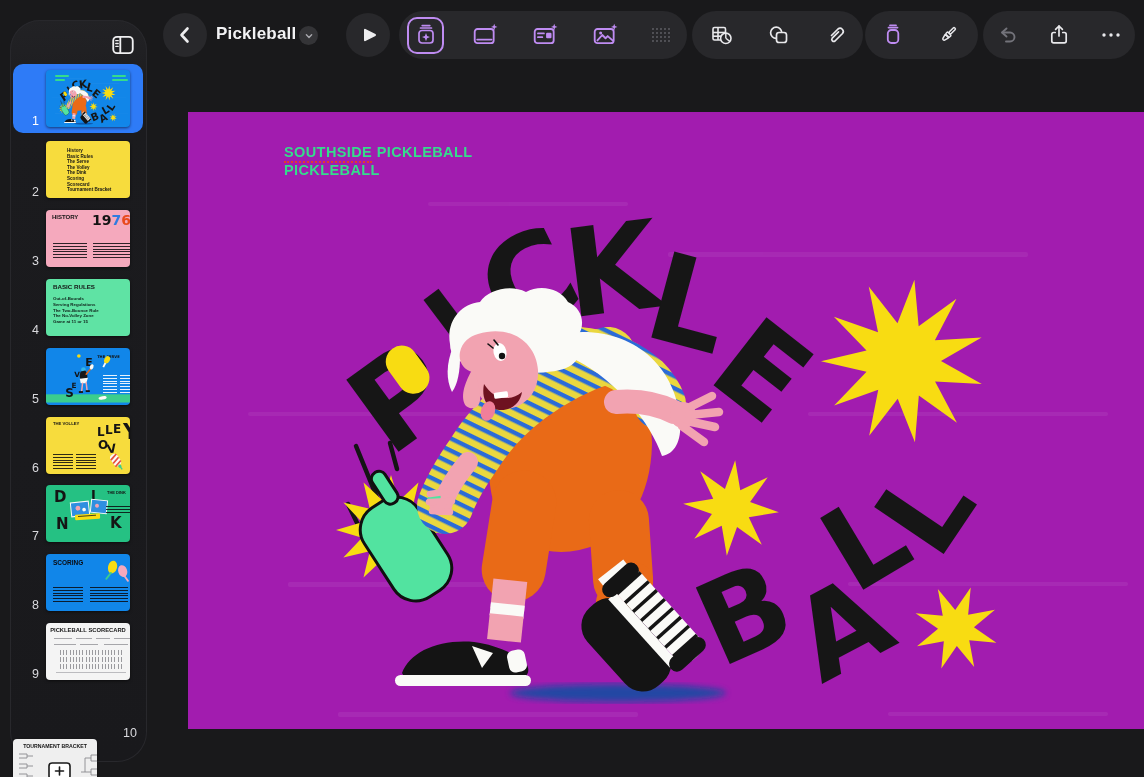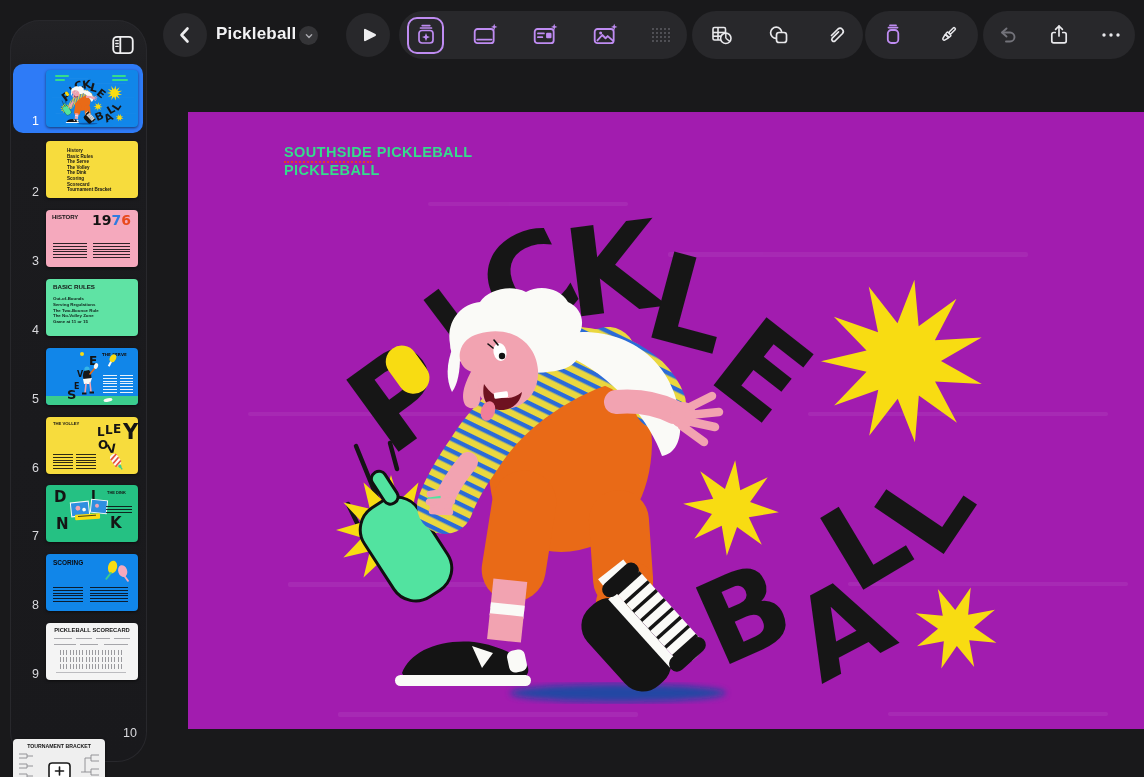--- a/index.html
+++ b/index.html
@@ -22,21 +22,21 @@
   
   .sidebar { position:absolute; left:10px; top:20px; width:137px; height:742px; border-radius:30px;
     background:linear-gradient(180deg,#222225 0%,#1B1B1E 14%,#19191C 100%);
     box-shadow:inset 0 0 0 1px #28282C; }
   .sb-toggle { position:absolute; top:8px; right:6px; width:36px; height:36px; border:none; background:transparent; cursor:pointer; }
   .row { position:absolute; left:3px; width:131px; height:57px; display:flex; }
   .row .num { width:33px; text-align:right; padding-right:7px; font-size:12.5px; color:#D9D9DD;
     align-self:flex-end; margin-bottom:-1px; }
   .row.selected::before { content:""; position:absolute; left:0; top:-6px; width:130px; height:69px;
     background:#2E7BF7; border-radius:10px; }
-  .thumb { position:relative; width:92px; height:57px; border-radius:4px; overflow:hidden;
+  .thumb { position:relative; width:84px; height:57px; border-radius:4px; overflow:hidden;
     box-shadow:0 1px 3px rgba(0,0,0,.55); flex:none; cursor:pointer; }
   .thumb .fill { position:absolute; inset:0; width:100%; height:100%; }
   .md { position:absolute; height:2px; background:#35DC8C; border-radius:1px; }
   .ph { position:absolute; }
   .ph.dark  { background:repeating-linear-gradient(180deg, rgba(10,10,14,.85) 0 1px, transparent 1px 2.8px); }
   .ph.white { background:repeating-linear-gradient(180deg, rgba(255,255,255,.9) 0 1px, transparent 1px 2.8px); }
   .tt { position:absolute; font-weight:700; color:#141414; white-space:nowrap; }
   .big { position:absolute; font-weight:700; color:#141414; font-family:"DejaVu Sans",sans-serif; line-height:1; }
   .t1 { background:#1186E9; } .t2 { background:#F7DC3D; } .t3 { background:#F5A9BD; }
   .t4 { background:#5FE3A4; } .t5 { background:#1186E9; } .t6 { background:#F7DC3D; }

